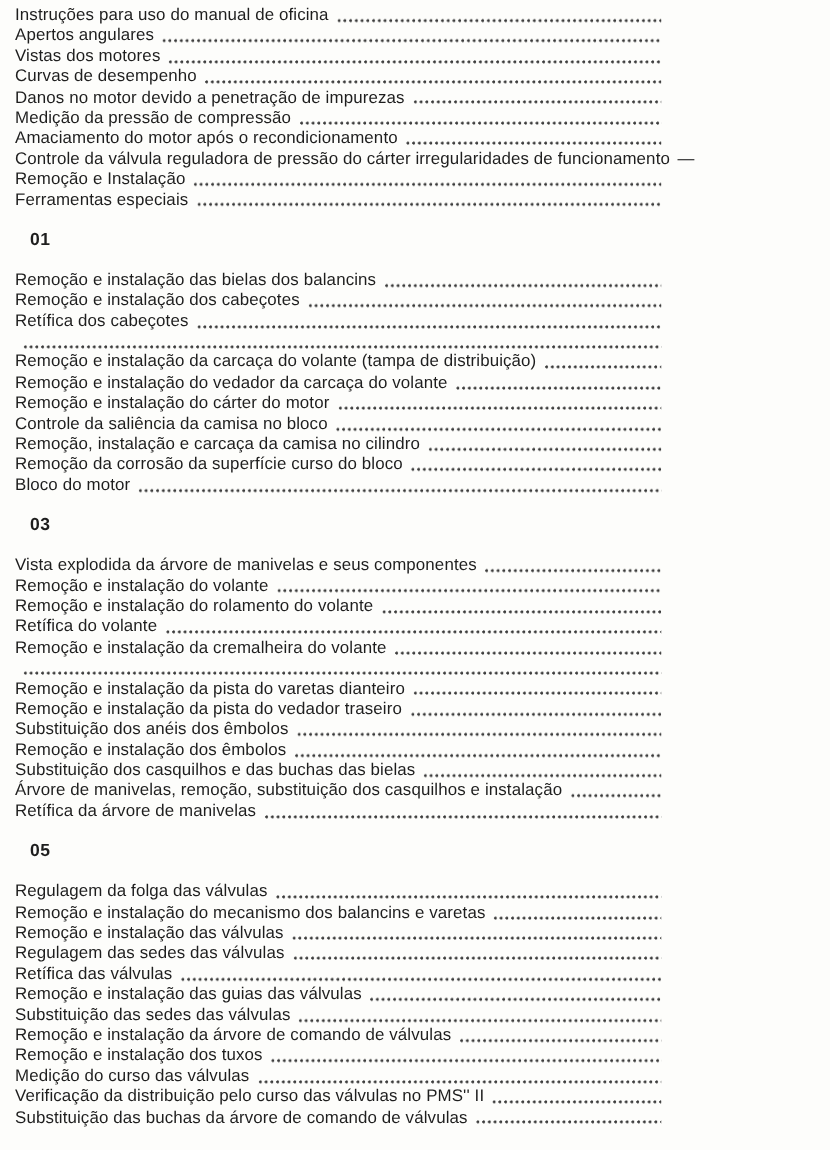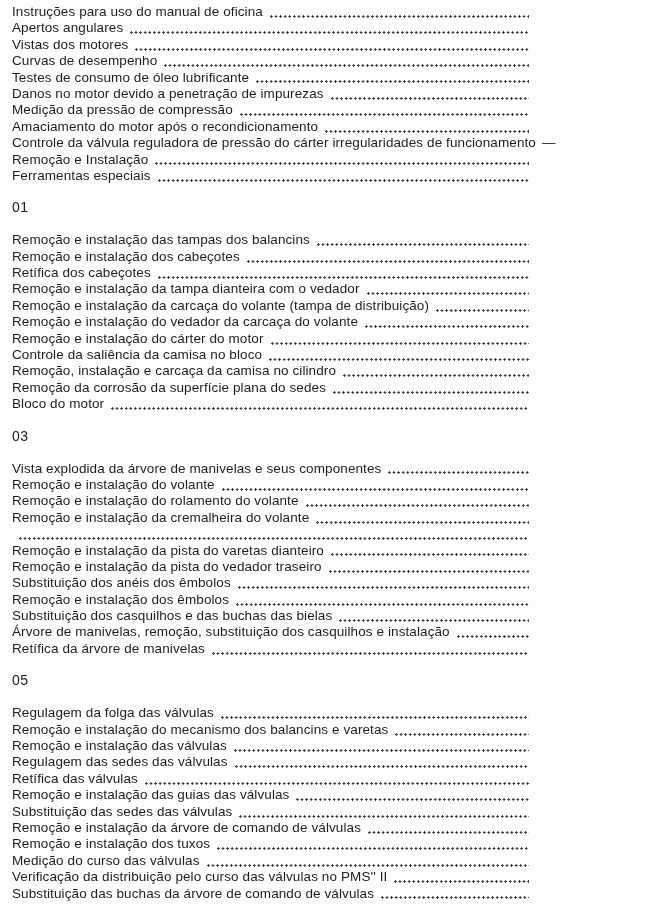--- a/index.html
+++ b/index.html
@@ -15,25 +15,25 @@
     font-family: "Liberation Sans", "DejaVu Sans", sans-serif;
   }
   .page {
     box-sizing: border-box;
     width: 536px;
     height: 920px;
     padding: 4px 6px 0 12px;
   }
   .section { margin: 0; }
   .section-heading {
-    font-weight: 400;
+    font-weight: 700;
     font-size: 14px;
     line-height: 17px;
     letter-spacing: 0.4px;
-    margin: 15px 0 16px 0;
+    margin: 15px 0 16px 12px;
   }
   .toc-row {
     display: flex;
     align-items: flex-end;
     height: 16.4px;
     font-size: 13.5px;
     line-height: 16.4px;
     letter-spacing: 0.1px;
     white-space: nowrap;
   }
@@ -70,24 +70,20 @@
         </div>
         <div class="toc-row">
           <span class="toc-label">Vistas dos motores</span>
           <span class="dot-leader"></span>
         </div>
         <div class="toc-row">
           <span class="toc-label">Curvas de desempenho</span>
           <span class="dot-leader"></span>
         </div>
         <div class="toc-row">
-          <span class="toc-label">Testes de consumo de óleo lubrificante</span>
-          <span class="dot-leader"></span>
-        </div>
-        <div class="toc-row">
           <span class="toc-label">Danos no motor devido a penetração de impurezas</span>
           <span class="dot-leader"></span>
         </div>
         <div class="toc-row">
           <span class="toc-label">Medição da pressão de compressão</span>
           <span class="dot-leader"></span>
         </div>
         <div class="toc-row">
           <span class="toc-label">Amaciamento do motor após o recondicionamento</span>
           <span class="dot-leader"></span>
@@ -101,33 +97,32 @@
           <span class="dot-leader"></span>
         </div>
         <div class="toc-row">
           <span class="toc-label">Ferramentas especiais</span>
           <span class="dot-leader"></span>
         </div>
       </div>
       <div class="section">
         <div class="section-heading">01</div>
         <div class="toc-row">
-          <span class="toc-label">Remoção e instalação das tampas dos balancins</span>
+          <span class="toc-label">Remoção e instalação das bielas dos balancins</span>
           <span class="dot-leader"></span>
         </div>
         <div class="toc-row">
           <span class="toc-label">Remoção e instalação dos cabeçotes</span>
           <span class="dot-leader"></span>
         </div>
         <div class="toc-row">
           <span class="toc-label">Retífica dos cabeçotes</span>
           <span class="dot-leader"></span>
         </div>
         <div class="toc-row">
-          <span class="toc-label">Remoção e instalação da tampa dianteira com o vedador</span>
           <span class="dot-leader"></span>
         </div>
         <div class="toc-row">
           <span class="toc-label">Remoção e instalação da carcaça do volante (tampa de distribuição)</span>
           <span class="dot-leader"></span>
         </div>
         <div class="toc-row">
           <span class="toc-label">Remoção e instalação do vedador da carcaça do volante</span>
           <span class="dot-leader"></span>
         </div>
@@ -137,40 +132,44 @@
         </div>
         <div class="toc-row">
           <span class="toc-label">Controle da saliência da camisa no bloco</span>
           <span class="dot-leader"></span>
         </div>
         <div class="toc-row">
           <span class="toc-label">Remoção, instalação e carcaça da camisa no cilindro</span>
           <span class="dot-leader"></span>
         </div>
         <div class="toc-row">
-          <span class="toc-label">Remoção da corrosão da superfície plana do sedes</span>
+          <span class="toc-label">Remoção da corrosão da superfície curso do bloco</span>
           <span class="dot-leader"></span>
         </div>
         <div class="toc-row">
           <span class="toc-label">Bloco do motor</span>
           <span class="dot-leader"></span>
         </div>
       </div>
       <div class="section">
         <div class="section-heading">03</div>
         <div class="toc-row">
           <span class="toc-label">Vista explodida da árvore de manivelas e seus componentes</span>
           <span class="dot-leader"></span>
         </div>
         <div class="toc-row">
           <span class="toc-label">Remoção e instalação do volante</span>
           <span class="dot-leader"></span>
         </div>
         <div class="toc-row">
           <span class="toc-label">Remoção e instalação do rolamento do volante</span>
+          <span class="dot-leader"></span>
+        </div>
+        <div class="toc-row">
+          <span class="toc-label">Retífica do volante</span>
           <span class="dot-leader"></span>
         </div>
         <div class="toc-row">
           <span class="toc-label">Remoção e instalação da cremalheira do volante</span>
           <span class="dot-leader"></span>
         </div>
         <div class="toc-row">
           <span class="dot-leader"></span>
         </div>
         <div class="toc-row">

